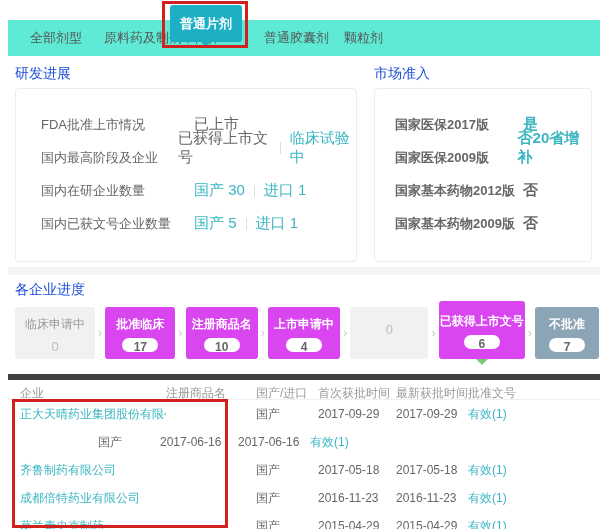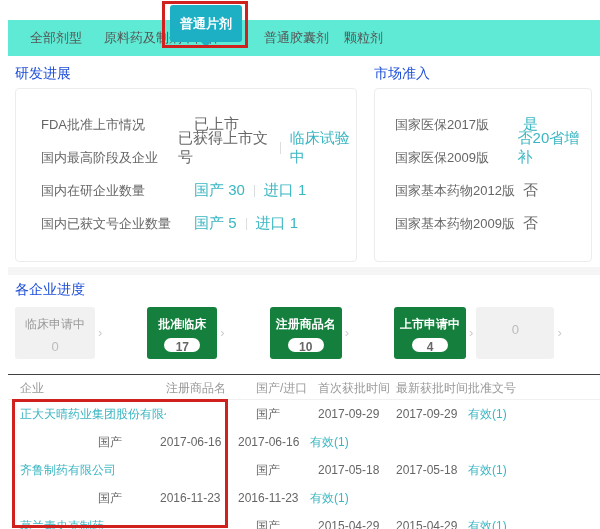--- a/index.html
+++ b/index.html
@@ -24,53 +24,53 @@
   .anno-box { position:absolute; border:3px solid #d0211e; z-index:5; pointer-events:none; }
   .anno-tab { left:162px; top:1px; width:86px; height:47px; }
   .anno-table { left:12px; top:399px; width:216px; height:129px; }
   
   .sec-title { position:absolute; font-size:14px; color:#1d4ed8; }
   .title-rd { left:15px; top:65px; }
   .title-market { left:374px; top:65px; }
   .title-progress { left:15px; top:281px; }
   .card { position:absolute; top:88px; height:174px; border:1px solid #ececec; border-radius:4px; background:#fff; padding-top:12px; }
   .card-rd { left:15px; width:342px; }
-  .card-market { left:374px; width:218px; }
+  .card-market { left:374px; width:218px;font-weight:bold; }
   .crow { display:flex; align-items:flex-end; height:33px; }
   .card-rd .crow { padding-left:25px; }
   .card-market .crow { padding-left:20px; }
   .clabel { font-size:13px; color:#666; }
   .card-rd .clabel { width:153px; }
   .card-market .clabel { width:128px; }
   .cvalue { font-size:15px; color:#666; display:flex; align-items:center; }
   .teal { color:#3ab6c2; }
   .vdiv { width:1px; height:12px; background:#ddd; margin:0 9px; }
   
   .band { position:absolute; left:8px; top:267px; width:592px; height:8px; background:#f5f5f5; }
   
   .stages { position:absolute; left:15px; top:304px; display:flex; align-items:flex-end; }
   .stage { border-radius:3px; text-align:center; padding-top:9px; height:52px; }
   .stage .slabel { font-size:12px; white-space:nowrap; }
   .stage-gray { background:#f1f1f1; }
   .stage-gray .slabel { color:#999; }
   .stage-gray .count { color:#bcbcbc; font-size:13px; margin-top:6px; }
-  .stage-green { background:#15803d;margin-left:42px; }
+  .stage-green { background:#d946ef; }
   .stage-slate { background:#8ba4b6; }
   .stage-green .slabel, .stage-slate .slabel { color:#fff; font-weight:bold; }
   .pill { width:36px; height:14px; line-height:18px; border-radius:9px; background:#fff; color:#666; font-size:12px; font-weight:bold; margin:5px auto 0; }
   .stage-selected { height:58px; margin-top:-3px; padding-top:12px; position:relative; }
   .stage-selected::after {
     content:""; position:absolute; top:100%; left:50%; margin-left:-6px;
     border:6px solid transparent; border-top-color:#7dc87e;
   }
   .s1{width:80px}.s2{width:70px}.s3{width:72px}.s4{width:72px}.s5{width:78px}.s6{width:86px}.s7{width:64px}
   .chev { line-height:52px; color:#ccc; font-size:13px; margin:0 3px; }
   
   .table { position:absolute; left:8px; top:374px; width:592px; }
-  .thead { display:flex; height:26px; line-height:26px; border-top:1px solid #404040; border-bottom:1px solid #f0f0f0; color:#999; font-size:12px; }
+  .thead { display:flex; height:26px; line-height:26px; border-top:6px solid #404040; border-bottom:1px solid #f0f0f0; color:#999; font-size:12px; }
   .trow { display:flex; height:28px; line-height:28px; font-size:12px; color:#666; }
   .c1{width:158px; padding-left:12px; overflow:hidden; white-space:nowrap;}
   .c2{width:90px}.c3{width:62px}.c4{width:78px}.c5{width:72px}.c6{flex:1}
   .company, .license { color:#3ab6c2; cursor:pointer; }
 </style>
 </head>
 <body>
 
 <div class="screen">
 
@@ -200,20 +200,21 @@
     </div>
     <div class="trow">
       <div class="c1 company">齐鲁制药有限公司</div>
       <div class="c2"></div>
       <div class="c3">国产</div>
       <div class="c4">2017-05-18</div>
       <div class="c5">2017-05-18</div>
       <div class="c6 license">有效(1)</div>
     </div>
     <div class="trow">
+      <div class="c1 company">成都倍特药业有限公司</div>
       <div class="c2"></div>
       <div class="c3">国产</div>
       <div class="c4">2016-11-23</div>
       <div class="c5">2016-11-23</div>
       <div class="c6 license">有效(1)</div>
     </div>
     <div class="trow">
       <div class="c1 company">葛兰素史克制药</div>
       <div class="c2"></div>
       <div class="c3">国产</div>

